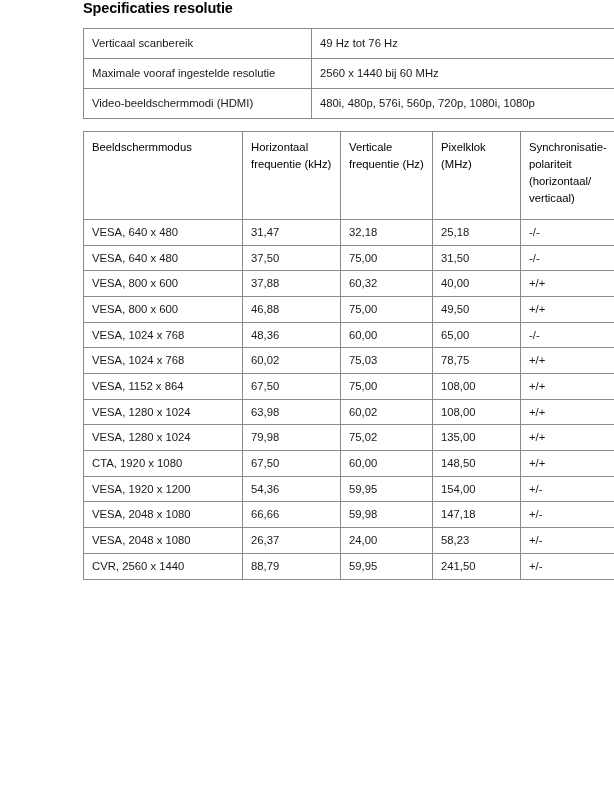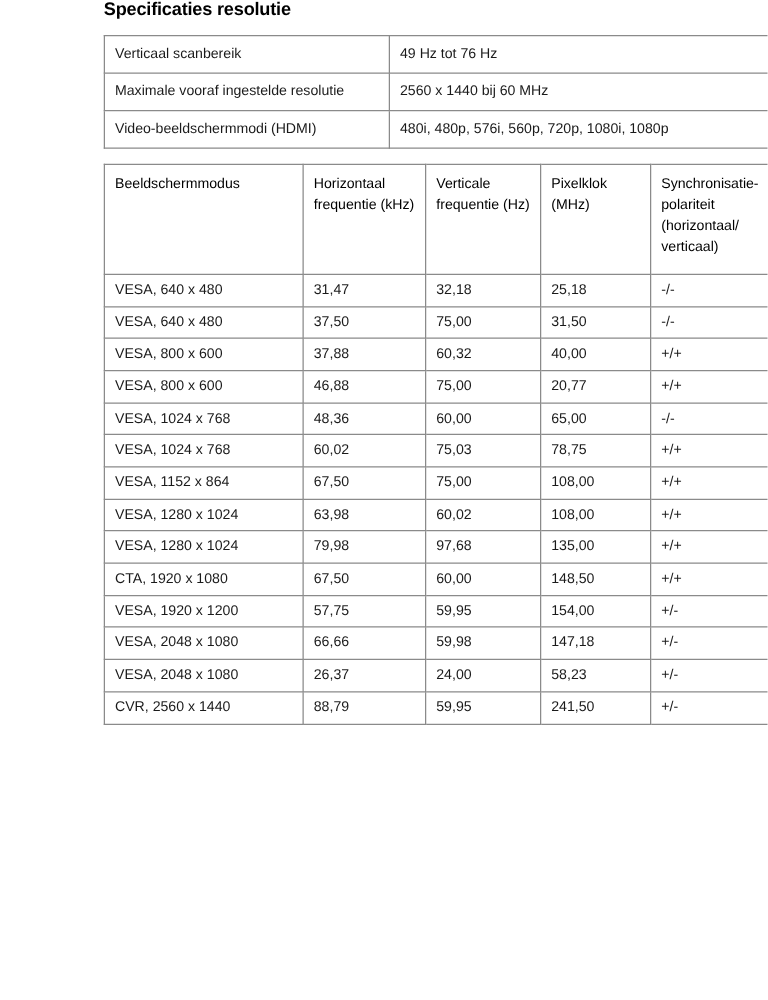--- a/index.html
+++ b/index.html
@@ -149,21 +149,21 @@
         <td>VESA, 800 x 600</td>
         <td>37,88</td>
         <td>60,32</td>
         <td>40,00</td>
         <td>+/+</td>
       </tr>
       <tr>
         <td>VESA, 800 x 600</td>
         <td>46,88</td>
         <td>75,00</td>
-        <td>20,77</td>
+        <td>49,50</td>
         <td>+/+</td>
       </tr>
       <tr>
         <td>VESA, 1024 x 768</td>
         <td>48,36</td>
         <td>60,00</td>
         <td>65,00</td>
         <td>-/-</td>
       </tr>
       <tr>
@@ -183,34 +183,34 @@
       <tr>
         <td>VESA, 1280 x 1024</td>
         <td>63,98</td>
         <td>60,02</td>
         <td>108,00</td>
         <td>+/+</td>
       </tr>
       <tr>
         <td>VESA, 1280 x 1024</td>
         <td>79,98</td>
-        <td>97,68</td>
+        <td>75,02</td>
         <td>135,00</td>
         <td>+/+</td>
       </tr>
       <tr>
         <td>CTA, 1920 x 1080</td>
         <td>67,50</td>
         <td>60,00</td>
         <td>148,50</td>
         <td>+/+</td>
       </tr>
       <tr>
         <td>VESA, 1920 x 1200</td>
-        <td>57,75</td>
+        <td>54,36</td>
         <td>59,95</td>
         <td>154,00</td>
         <td>+/-</td>
       </tr>
       <tr>
         <td>VESA, 2048 x 1080</td>
         <td>66,66</td>
         <td>59,98</td>
         <td>147,18</td>
         <td>+/-</td>

